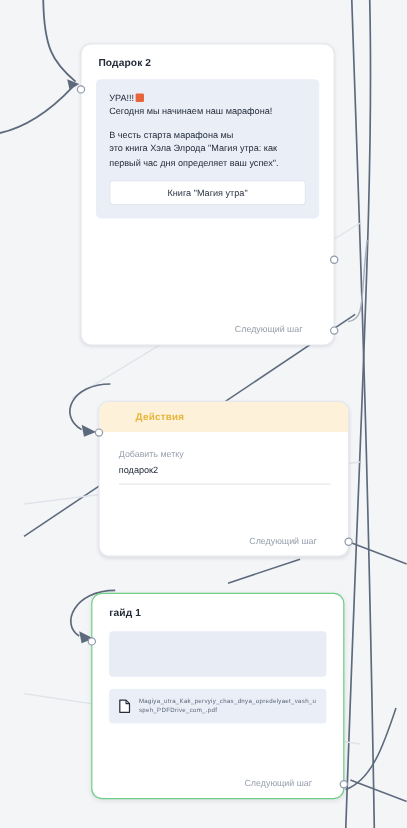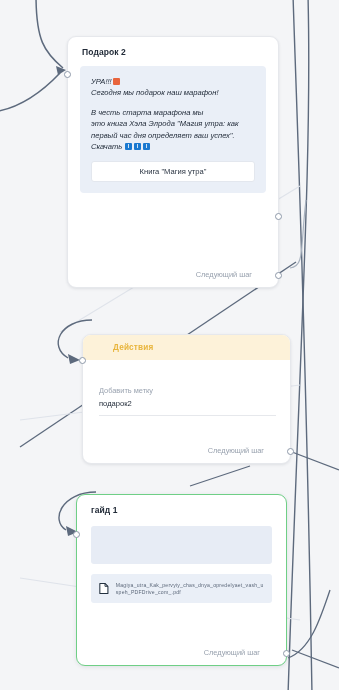--- a/index.html
+++ b/index.html
@@ -23,21 +23,21 @@
   .node-title{
     font-size:8.5px;font-weight:bold;color:#222b38;
     padding:10px 0 0 14px;letter-spacing:.1px;
   }
 
   
   .msg-bubble{
     margin:9px 12px 0 12px;background:#eaeff7;border-radius:4px;
     padding:10px 11px 11px 11px;
   }
-  .msg-text{font-size:7.6px;color:#1d2735;line-height:11.4px;font-style:italic;}
+  .msg-text{font-size:7.6px;color:#1d2735;line-height:11.4px;}
   .msg-text p{margin:0;}
   .msg-text .spacer{height:8px;}
   .gift{display:inline-block;width:7px;height:7px;background:#f0a43a;
         border-radius:1px;position:relative;margin:0 .5px;vertical-align:-1px;}
   .gift:after{content:"";position:absolute;left:2.6px;top:0;width:1.4px;height:7px;background:#fbe3b0;}
   .hooray{display:inline-block;width:7px;height:7px;background:#e8643c;
         border-radius:1px;vertical-align:-1px;margin-left:1px;}
   .dlbox{display:inline-block;width:7px;height:7px;background:#1b79d0;
         border-radius:1px;margin:0 1px;vertical-align:-1px;position:relative;}
   .dlbox:after{content:"";position:absolute;left:2.6px;top:1.4px;width:1.5px;height:4px;background:#cfe3f5;}
@@ -47,21 +47,21 @@
     height:19px;display:flex;align-items:center;justify-content:center;
     font-size:7.6px;color:#2a3442;
   }
 
   
   .act-header{
     background:#fdf2d9;border-radius:8px 8px 0 0;height:25px;
     display:flex;align-items:center;padding-left:30px;
     font-size:8.2px;font-weight:bold;color:#e8b53c;letter-spacing:.2px;
   }
-  .act-field{padding:14px 14px 0 16px;margin-top:12px;}
+  .act-field{padding:14px 14px 0 16px;}
   .act-label{font-size:7.4px;color:#9aa3b0;margin-bottom:4px;}
   .act-value{font-size:7.6px;color:#1d2735;}
   .act-underline{margin:7px 14px 0 16px;border-bottom:1px solid #e6e8ec;}
 
   
   .blank-block{margin:11px 14px 0 14px;height:38px;background:#e7ecf5;border-radius:3px;}
   .file-row{
     margin:10px 14px 0 14px;background:#eaeff7;border-radius:3px;
     display:flex;align-items:center;padding:6px 8px;gap:7px;
   }
@@ -114,26 +114,25 @@
     <path d="M 288 658 C 310 650 320 620 330 590" fill="none" stroke="#5d6a7d" stroke-width="1.3"></path>
     <path d="M 292 650 L 339 668" fill="none" stroke="#5d6a7d" stroke-width="1.3"></path>
   </svg>
 
   <div class="node" style="left:67px;top:36px;width:212px;height:252px;">
     <div class="node-title">Подарок 2</div>
 
     <div class="msg-bubble">
       <div class="msg-text">
         <p><span>УРА!!!</span><span class="hooray"></span></p>
-        <p>Сегодня мы подарок наш марафон!</p>
+        <p>Сегодня мы начинаем наш марафона!</p>
         <div class="spacer"></div>
         <p>В честь старта марафона мы</p>
         <p>это книга Хэла Элрода "Магия утра: как</p>
         <p>первый час дня определяет ваш успех".</p>
-        <p><span>Скачать</span>&nbsp;<span class="dlbox"></span><span class="dlbox"></span><span class="dlbox"></span></p>
       </div>
 
       <div class="link-button">
         <span>Книга "Магия утра"</span>
       </div>
     </div>
 
     <div class="next-step">Следующий шаг</div>
 
     <div class="port" style="left:-4px;top:34px;"></div>

